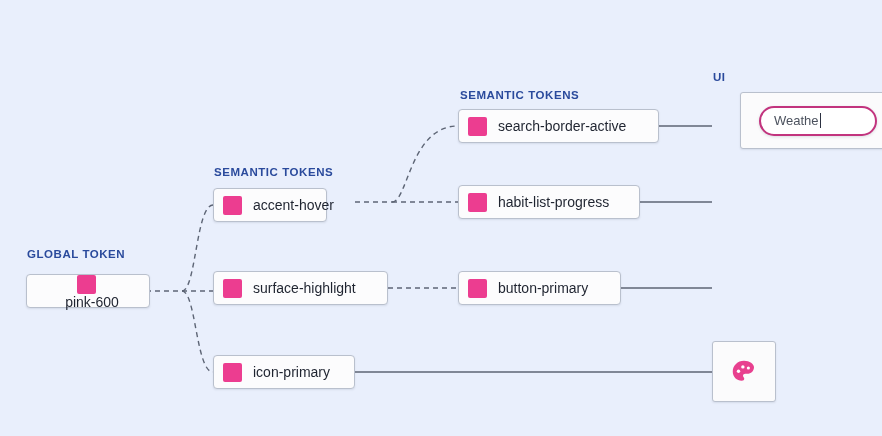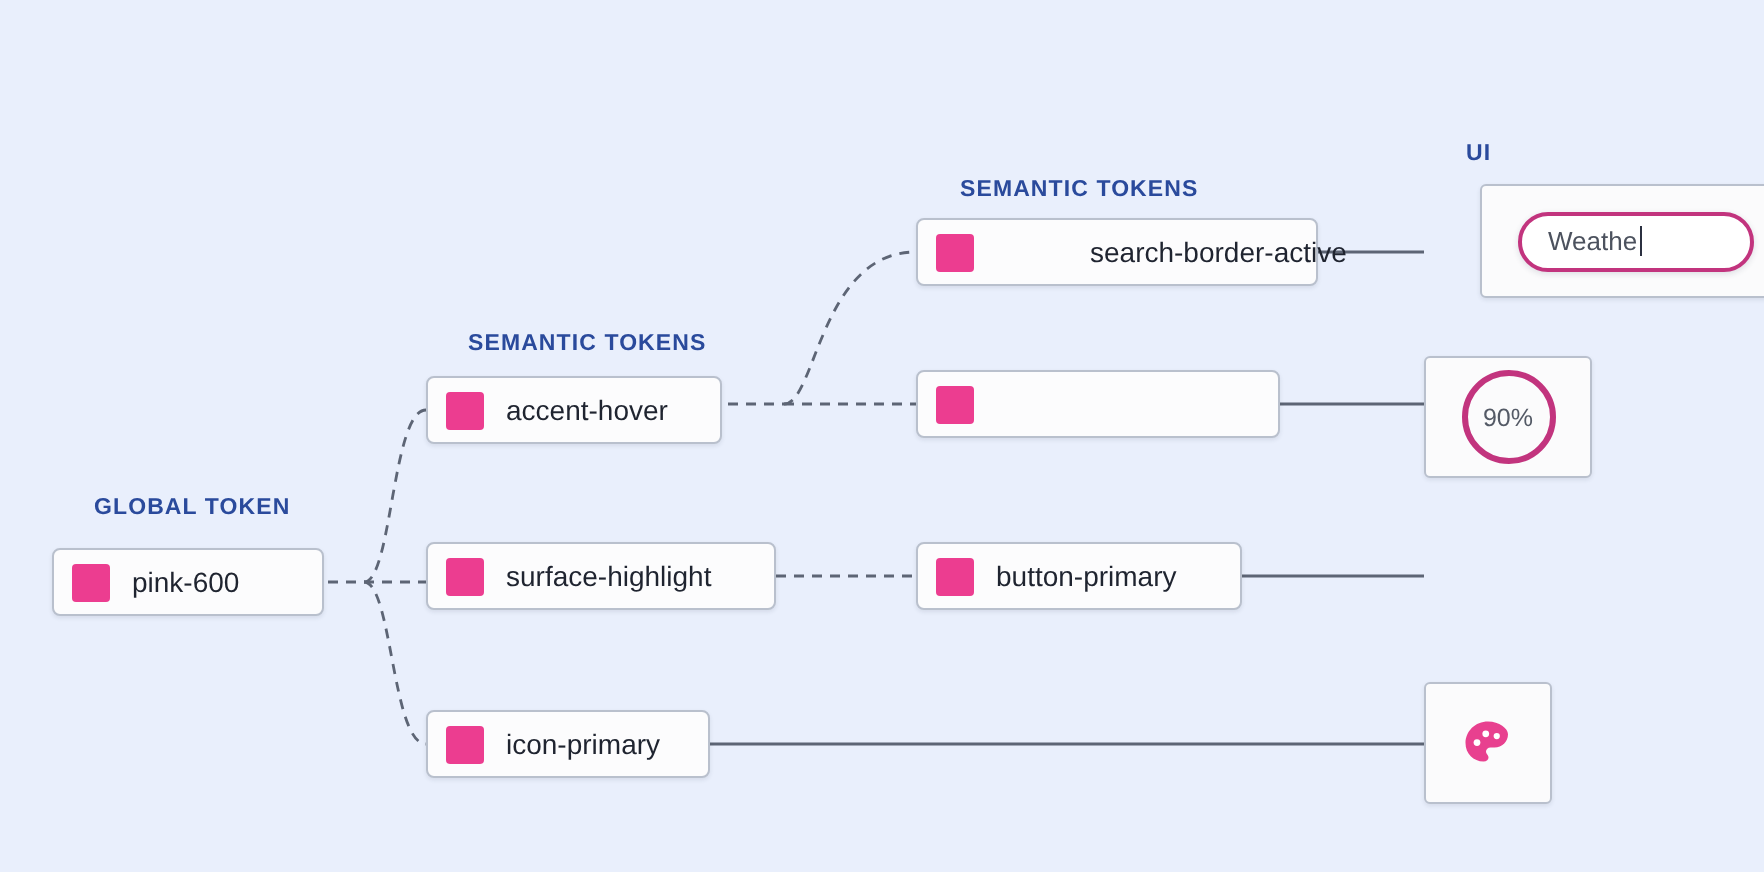--- a/index.html
+++ b/index.html
@@ -28,21 +28,20 @@
   }
 
   
   .col-heading {
     position: absolute;
     font-size: 11.5px;
     font-weight: bold;
     letter-spacing: 0.55px;
     color: #2a4a9c;
     white-space: nowrap;
-    margin-left: 20px;
   }
 
   
   .token {
     position: absolute;
     display: flex;
     align-items: center;
     box-sizing: border-box;
     height: 34px;
     background: #fcfcfd;
@@ -173,66 +172,62 @@
   </svg>
 
   <div class="col-heading" style="left:27px; top:248px;">GLOBAL TOKEN</div>
 
   <div class="col-heading" style="left:214px; top:166px;">SEMANTIC TOKENS</div>
 
   <div class="col-heading" style="left:460px; top:89px;">SEMANTIC TOKENS</div>
 
   <div class="col-heading" style="left:713px; top:71px;">UI</div>
 
-  <div class="token" style="left:26px; top:274px; width:136px;">
+  <div class="token" style="left:26px; top:274px; width:124px;flex-direction:column;">
     <span class="swatch"></span>
     <span class="token-label">pink-600</span>
   </div>
 
-  <div class="token" style="left:213px; top:188px; width:148px;">
+  <div class="token" style="left:213px; top:188px; width:114px;">
     <span class="swatch"></span>
     <span class="token-label">accent-hover</span>
   </div>
 
   <div class="token" style="left:213px; top:271px; width:175px;">
     <span class="swatch"></span>
     <span class="token-label">surface-highlight</span>
   </div>
 
   <div class="token" style="left:213px; top:355px; width:142px;">
     <span class="swatch"></span>
     <span class="token-label">icon-primary</span>
   </div>
 
-  <div class="token" style="left:458px; top:109px; width:201px;gap:47px;">
+  <div class="token" style="left:458px; top:109px; width:201px;">
     <span class="swatch"></span>
     <span class="token-label">search-border-active</span>
   </div>
 
   <div class="token" style="left:458px; top:185px; width:182px;">
     <span class="swatch"></span>
+    <span class="token-label">habit-list-progress</span>
   </div>
 
   <div class="token" style="left:458px; top:271px; width:163px;">
     <span class="swatch"></span>
     <span class="token-label">button-primary</span>
   </div>
 
   <div class="ui-card" style="left:712px; top:92px; width:156px; height:57px;margin-left:28px;">
     <div class="search-pill">
       <span class="search-text">Weathe</span>
         <span class="caret"></span>
     </div>
   </div>
 
-  <div class="ui-card" style="left:712px; top:178px; width:84px; height:61px;">
-    <div class="ring">
-      <span class="ring-text">90%</span>
-    </div>
-  </div>
 
 
   <div class="ui-card" style="left:712px; top:341px; width:64px; height:61px;">
     <div class="palette-wrap">
       <svg width="30" height="30" viewBox="0 0 24 24" xmlns="http://www.w3.org/2000/svg">
         <path d="M12 3C6.9 3 3 6.9 3 11.6c0 4.3 3.2 7.4 7.2 7.4 1.3 0 2-0.7 2-1.6
                  0-0.5-0.2-0.8-0.5-1.2-0.3-0.4-0.5-0.7-0.5-1.2 0-0.9 0.8-1.6 1.8-1.6h1.6
                  c3 0 5.4-2.3 5.4-5.3C20 5.8 16.5 3 12 3z" fill="#e8408f"></path>
         <circle cx="7.6" cy="11.4" r="1.35" fill="#ffffff"></circle>
         <circle cx="11.1" cy="7.9" r="1.35" fill="#ffffff"></circle>

